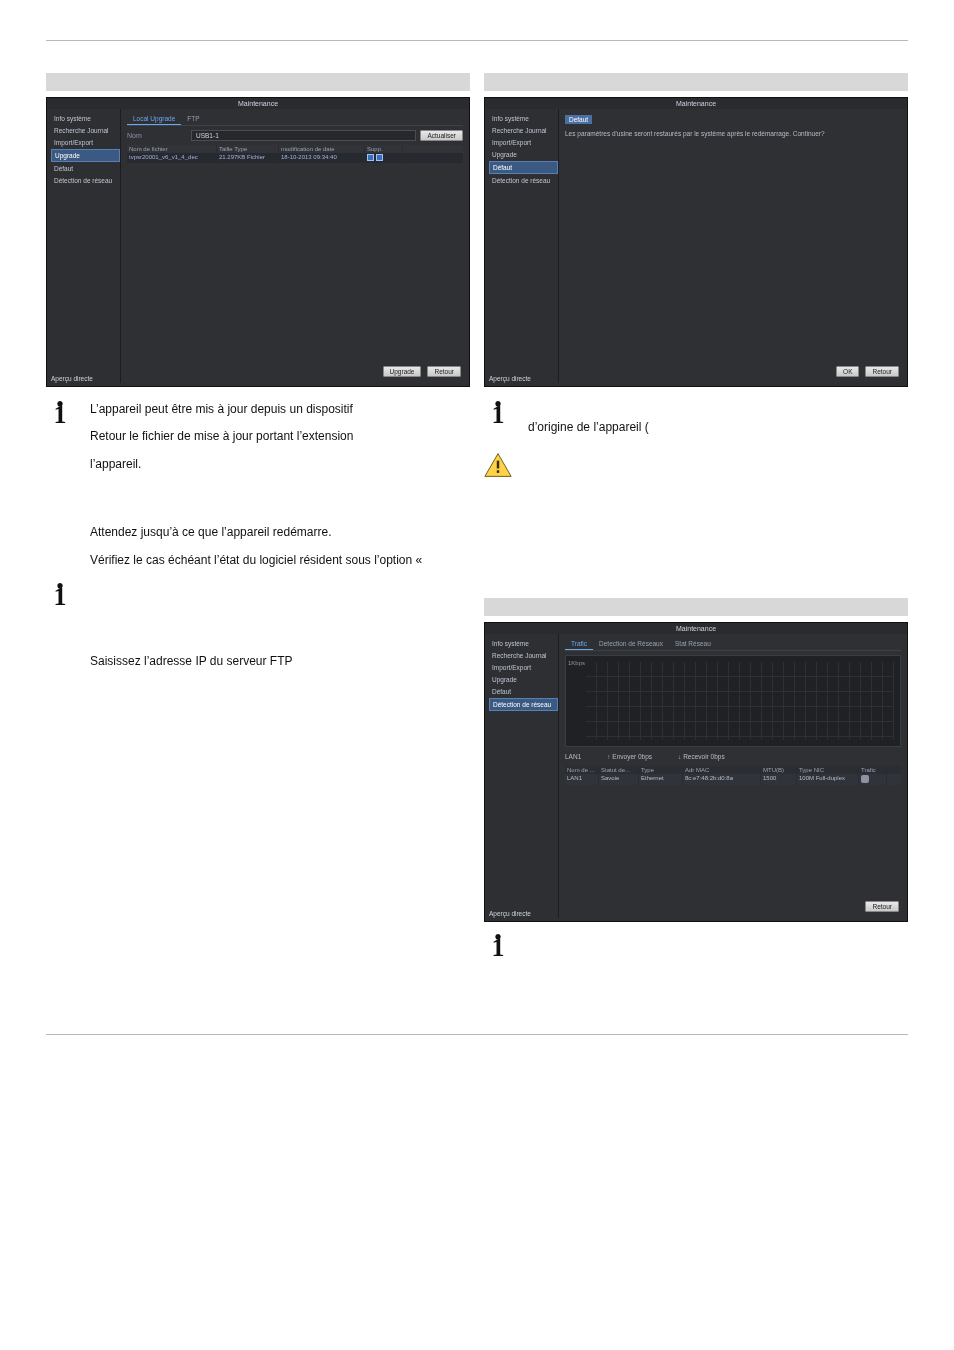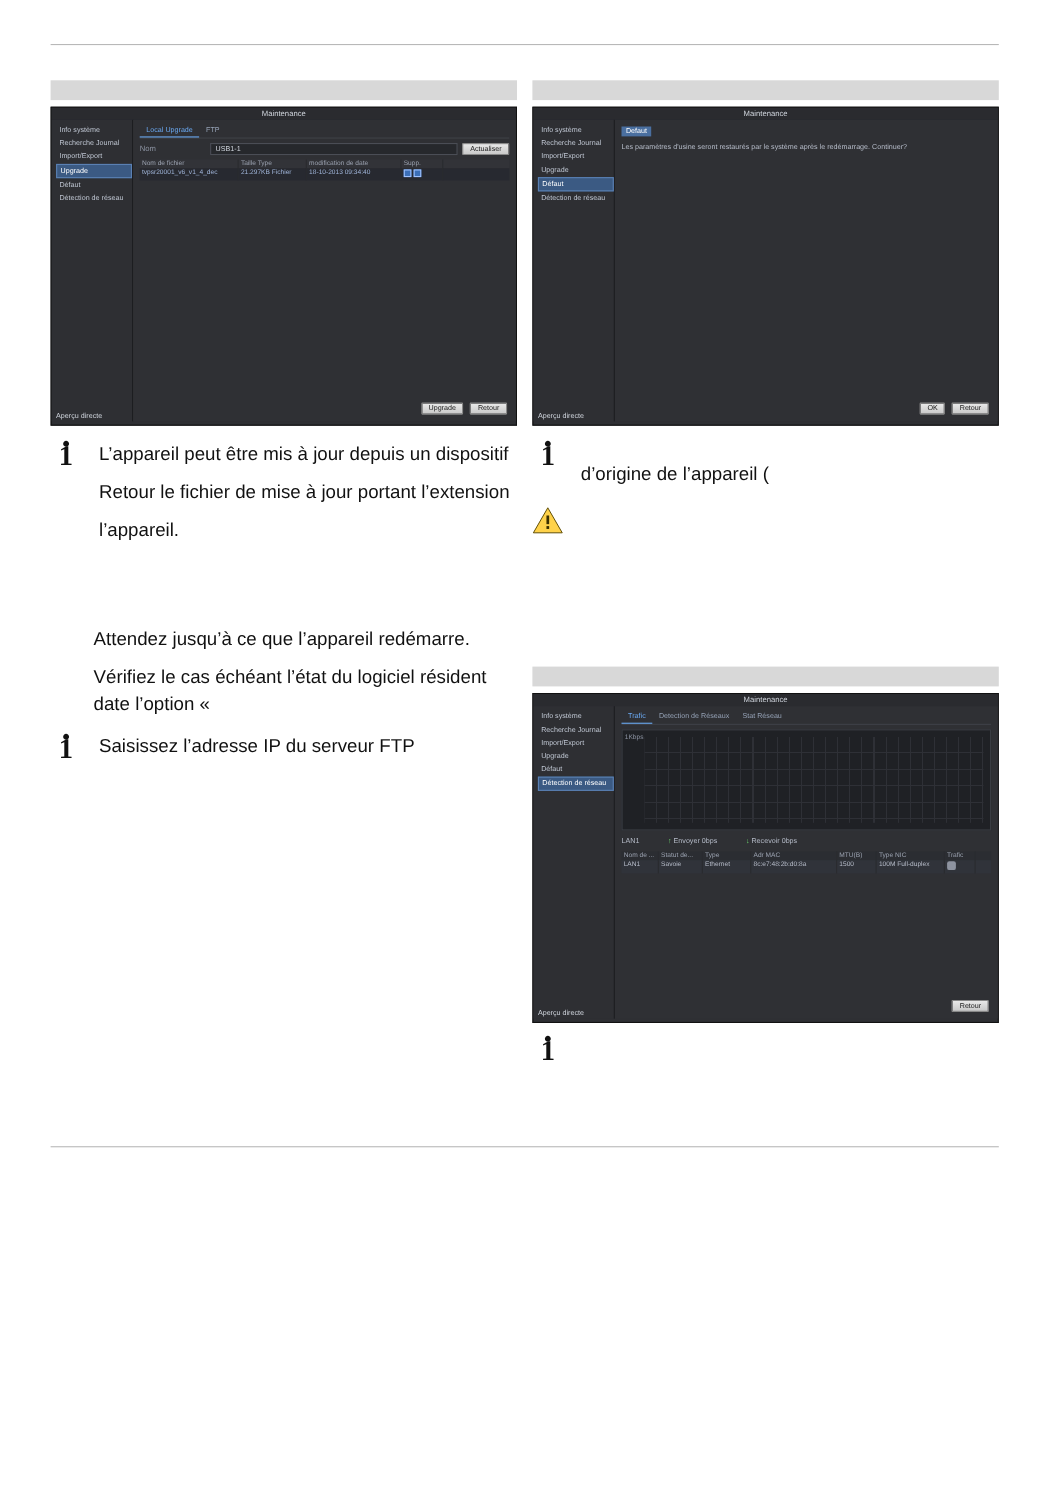--- a/index.html
+++ b/index.html
@@ -47,21 +47,21 @@
   .ntable .th, .ntable .td { }
   .nh1{width:34px}.nh2{width:40px}.nh3{width:44px}.nh4{width:78px}.nh5{width:36px}.nh6{width:62px}.nh7{width:28px}
   .ntrow{ background:#30333a; display:flex; color:#b6bcc9 }
   .gear { display:inline-block; width:8px;height:8px;background:#8d93a0;border-radius:2px; }
   
   .info-icon { font-family: Georgia, 'Times New Roman', serif; font-weight: bold; font-size: 26px; line-height: 20px; text-align: center; }
   .info-dot { display:block; font-size: 20px; line-height: 6px; margin-bottom: -2px;}
   .warn { width: 30px; height: 26px; }
   .section { display: flex; gap: 16px; margin-top: 14px; }
   .gutter { width: 28px; display: flex; justify-content: center; }
-  .body-text p { margin: 0 0 10px 0; font-size: 17px; line-height: 1.45; }
+  .body-text p { margin: 0 0 10px 0; font-size: 12px; line-height: 1.45; }
   .bold { font-weight: bold; }
   .bot-rule { height: 1px; background: #b8b8b8; margin-top: 40px; }
   .info-glyph { display: inline-block; }
 </style>
 </head>
 <body>
 
 <div class="page">
   <div class="top-rule"></div>
 
@@ -119,34 +119,34 @@
         <div class="gutter">
             <span class="info-icon info-glyph"><span class="info-dot">•</span>1</span>
           </div>
         <div class="body-text">
           <p>L’appareil peut être mis à jour depuis un dispositif</p>
           <p>Retour le fichier de mise à jour portant l’extension</p>
           <p>l’appareil.</p>
         </div>
       </div>
 
-      <div class="section" style="margin-top:64px">
+      <div class="section" style="margin-top:41px">
         <div class="gutter"></div>
         <div class="body-text">
           <p>Attendez jusqu’à ce que l’appareil redémarre.</p>
-          <p>Vérifiez le cas échéant l’état du logiciel résident date l’option «</p>
+          <p>Vérifiez le cas échéant l’état du logiciel résident sous l’option «</p>
         </div>
       </div>
 
       <div class="section" style="margin-top:4px">
         <div class="gutter">
             <span class="info-icon info-glyph"><span class="info-dot">•</span>1</span>
           </div>
         <div class="body-text" style="min-height:110px">
-          <p style="">Saisissez l’adresse IP du serveur FTP</p>
+          <p style="margin-top:70px">Saisissez l’adresse IP du serveur FTP</p>
         </div>
       </div>
     </div>
 
     <div class="col">
       <div class="sep-bar"></div>
 
       <div class="app">
         <div class="app-title">Maintenance</div>
         <div class="app-body">

